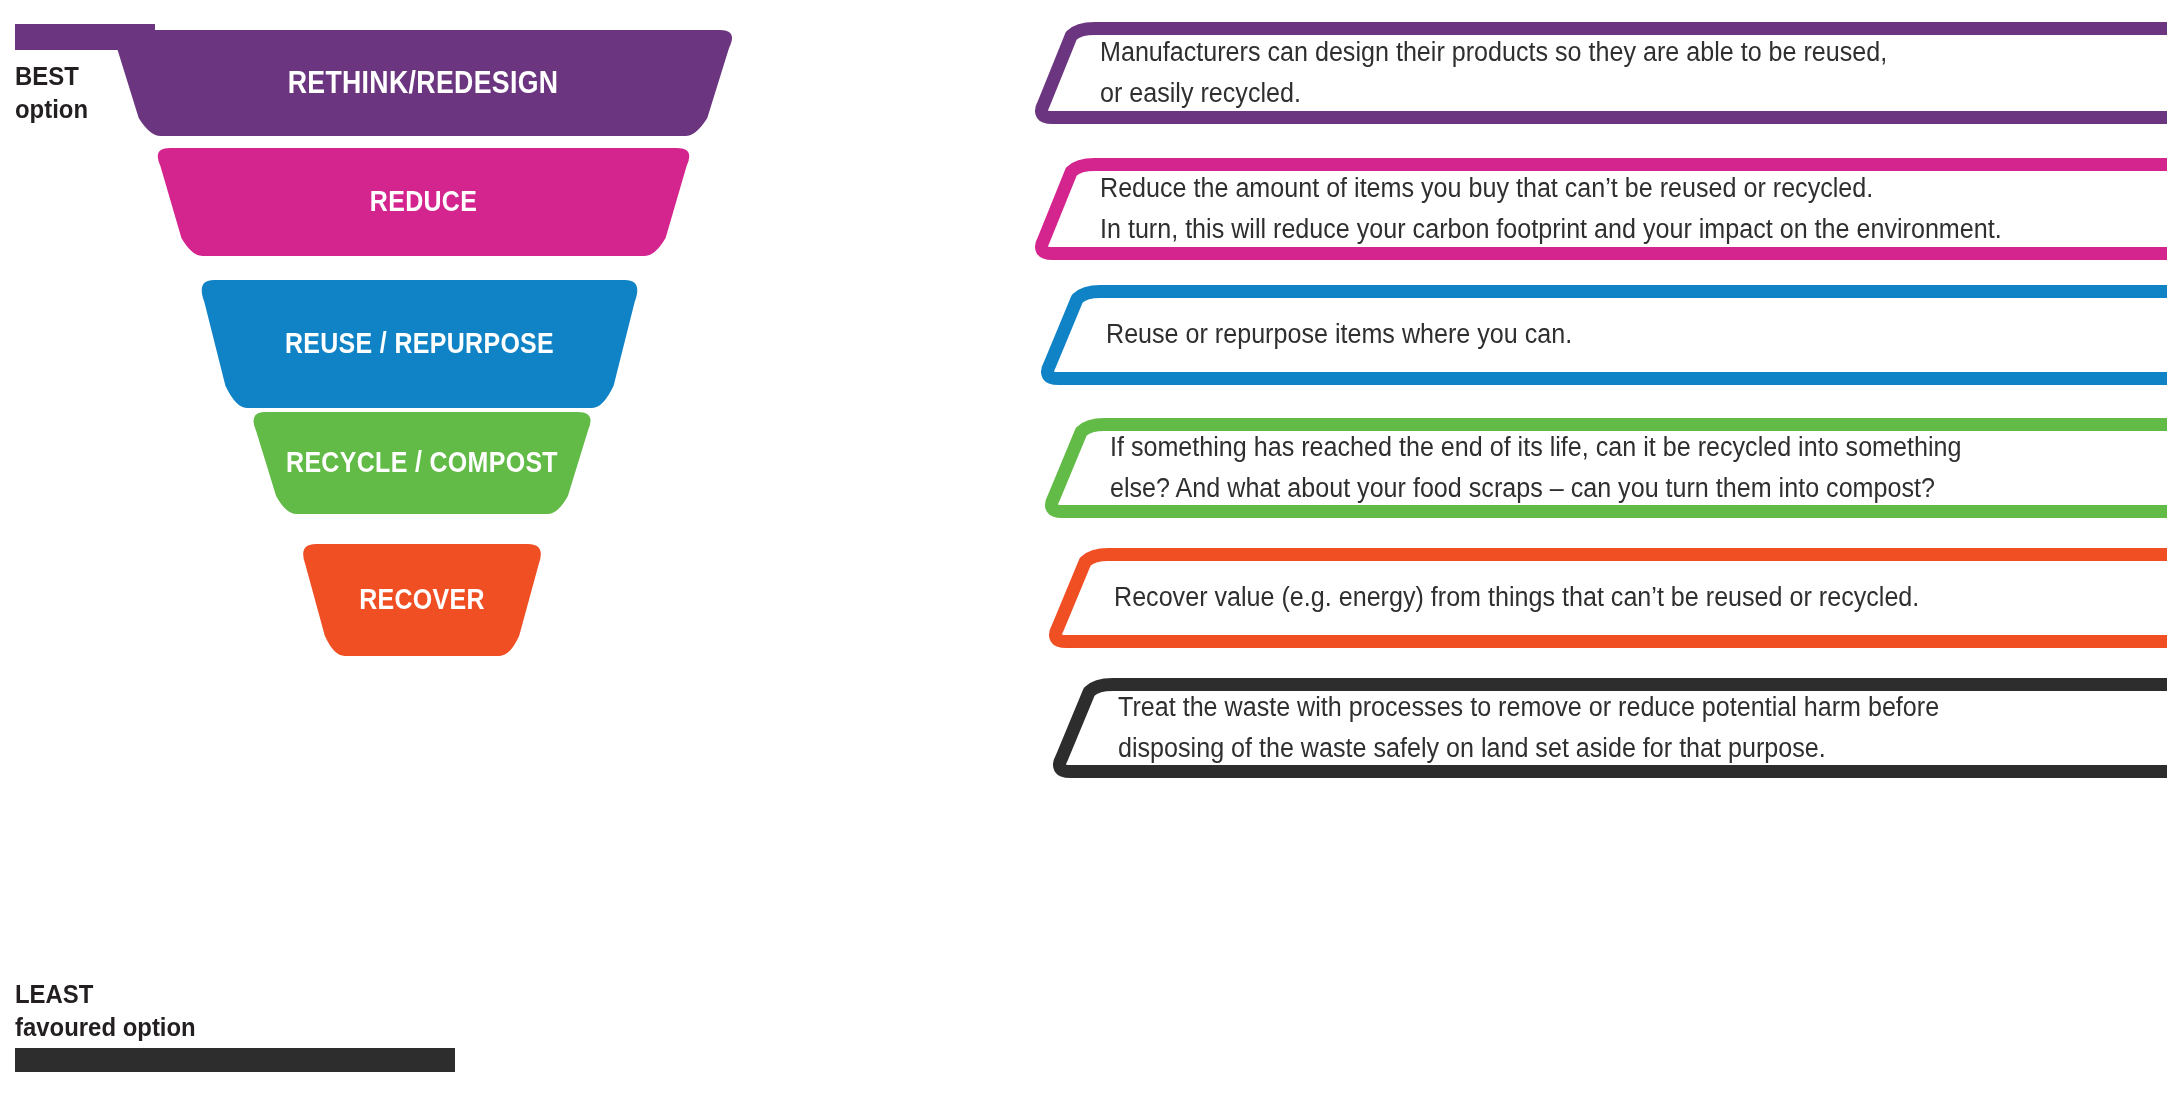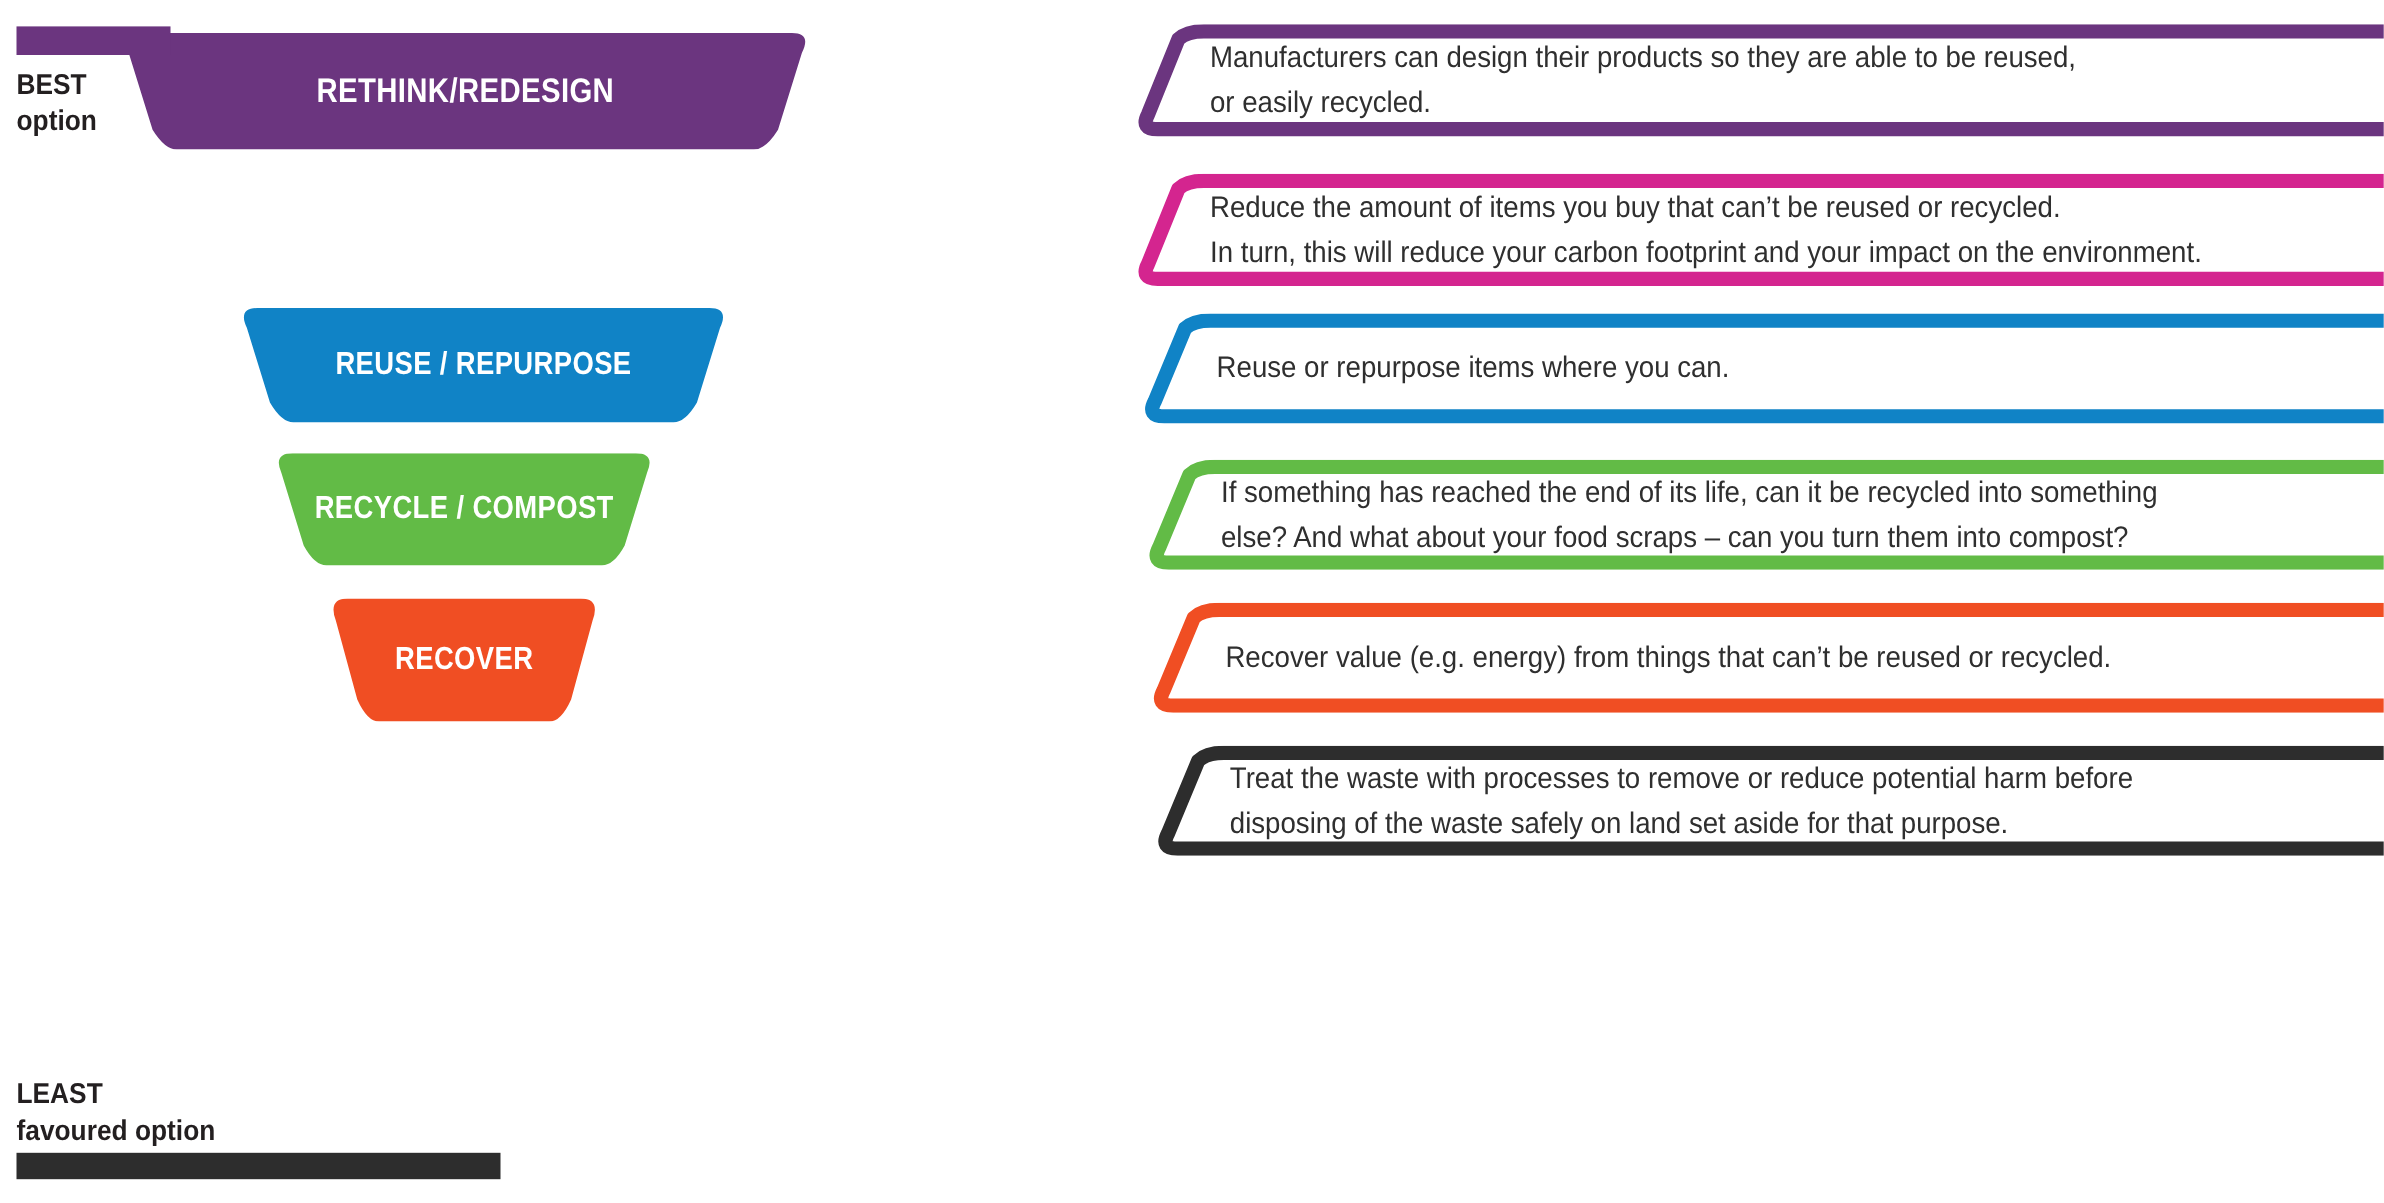--- a/index.html
+++ b/index.html
@@ -82,32 +82,40 @@
         <div class="callout-shape">
           <svg viewBox="0 0 1145 102" preserveAspectRatio="none">
        <path d="M 1145 6.5 H 64.5 Q 48.5 6.5 41.3 13.6 L 13.7 81.9 Q 6.5 95.5 22.5 95.5 H 1145" fill="none" stroke="#6B357F" stroke-width="13" stroke-linejoin="round" stroke-linecap="butt"></path>
      </svg>
         </div>
         <div class="callout-text" style="inset: 0px 14px 0px 70px;">Manufacturers can design their products so they are able to be reused,
 or easily recycled.</div>
       </div>
     </div>
     <div class="row" style="top: 148px; height: 108px;">
+      <div class="funnel-cell" style="left: 152px; width: 543px; height: 108px;">
+        <div class="funnel-shape">
+          <svg viewBox="0 0 543 108" preserveAspectRatio="none">
+       <path d="M 18 0 H 525 Q 543 0 534.6 18 L 513.6 90 Q 503.1 108 492.3 108 H 50.699999999999996 Q 39.9 108 29.4 90 L 8.4 18 Q 0 0 18 0 Z" fill="#D4258F"></path>
+     </svg>
+        </div>
+        <div class="funnel-label" style="font-size: 29px;">REDUCE</div>
+      </div>
       <div class="callout-cell" style="left: 1030px; top: 10px; width: 1145px; height: 102px;">
         <div class="callout-shape">
           <svg viewBox="0 0 1145 102" preserveAspectRatio="none">
        <path d="M 1145 6.5 H 64.5 Q 48.5 6.5 41.3 13.6 L 13.7 81.9 Q 6.5 95.5 22.5 95.5 H 1145" fill="none" stroke="#D4258F" stroke-width="13" stroke-linejoin="round" stroke-linecap="butt"></path>
      </svg>
         </div>
         <div class="callout-text" style="inset: 0px 14px 0px 70px;">Reduce the amount of items you buy that can’t be reused or recycled.
 In turn, this will reduce your carbon footprint and your impact on the environment.</div>
       </div>
     </div>
     <div class="row" style="top: 280px; height: 104px;">
-      <div class="funnel-cell" style="left: 216px; width: 447px; height: 104px;">
+      <div class="funnel-cell" style="left: 196px; width: 447px; height: 128px;">
         <div class="funnel-shape">
           <svg viewBox="0 0 447 104" preserveAspectRatio="none">
        <path d="M 18 0 H 429 Q 447 0 438.6 18 L 417.6 86 Q 407.1 104 396.3 104 H 50.699999999999996 Q 39.9 104 29.4 86 L 8.4 18 Q 0 0 18 0 Z" fill="#1083C6"></path>
      </svg>
         </div>
         <div class="funnel-label" style="font-size: 29px;">REUSE / REPURPOSE</div>
       </div>
       <div class="callout-cell" style="left: 1036px; top: 5px; width: 1139px; height: 100px;">
         <div class="callout-shape">
           <svg viewBox="0 0 1139 100" preserveAspectRatio="none">

